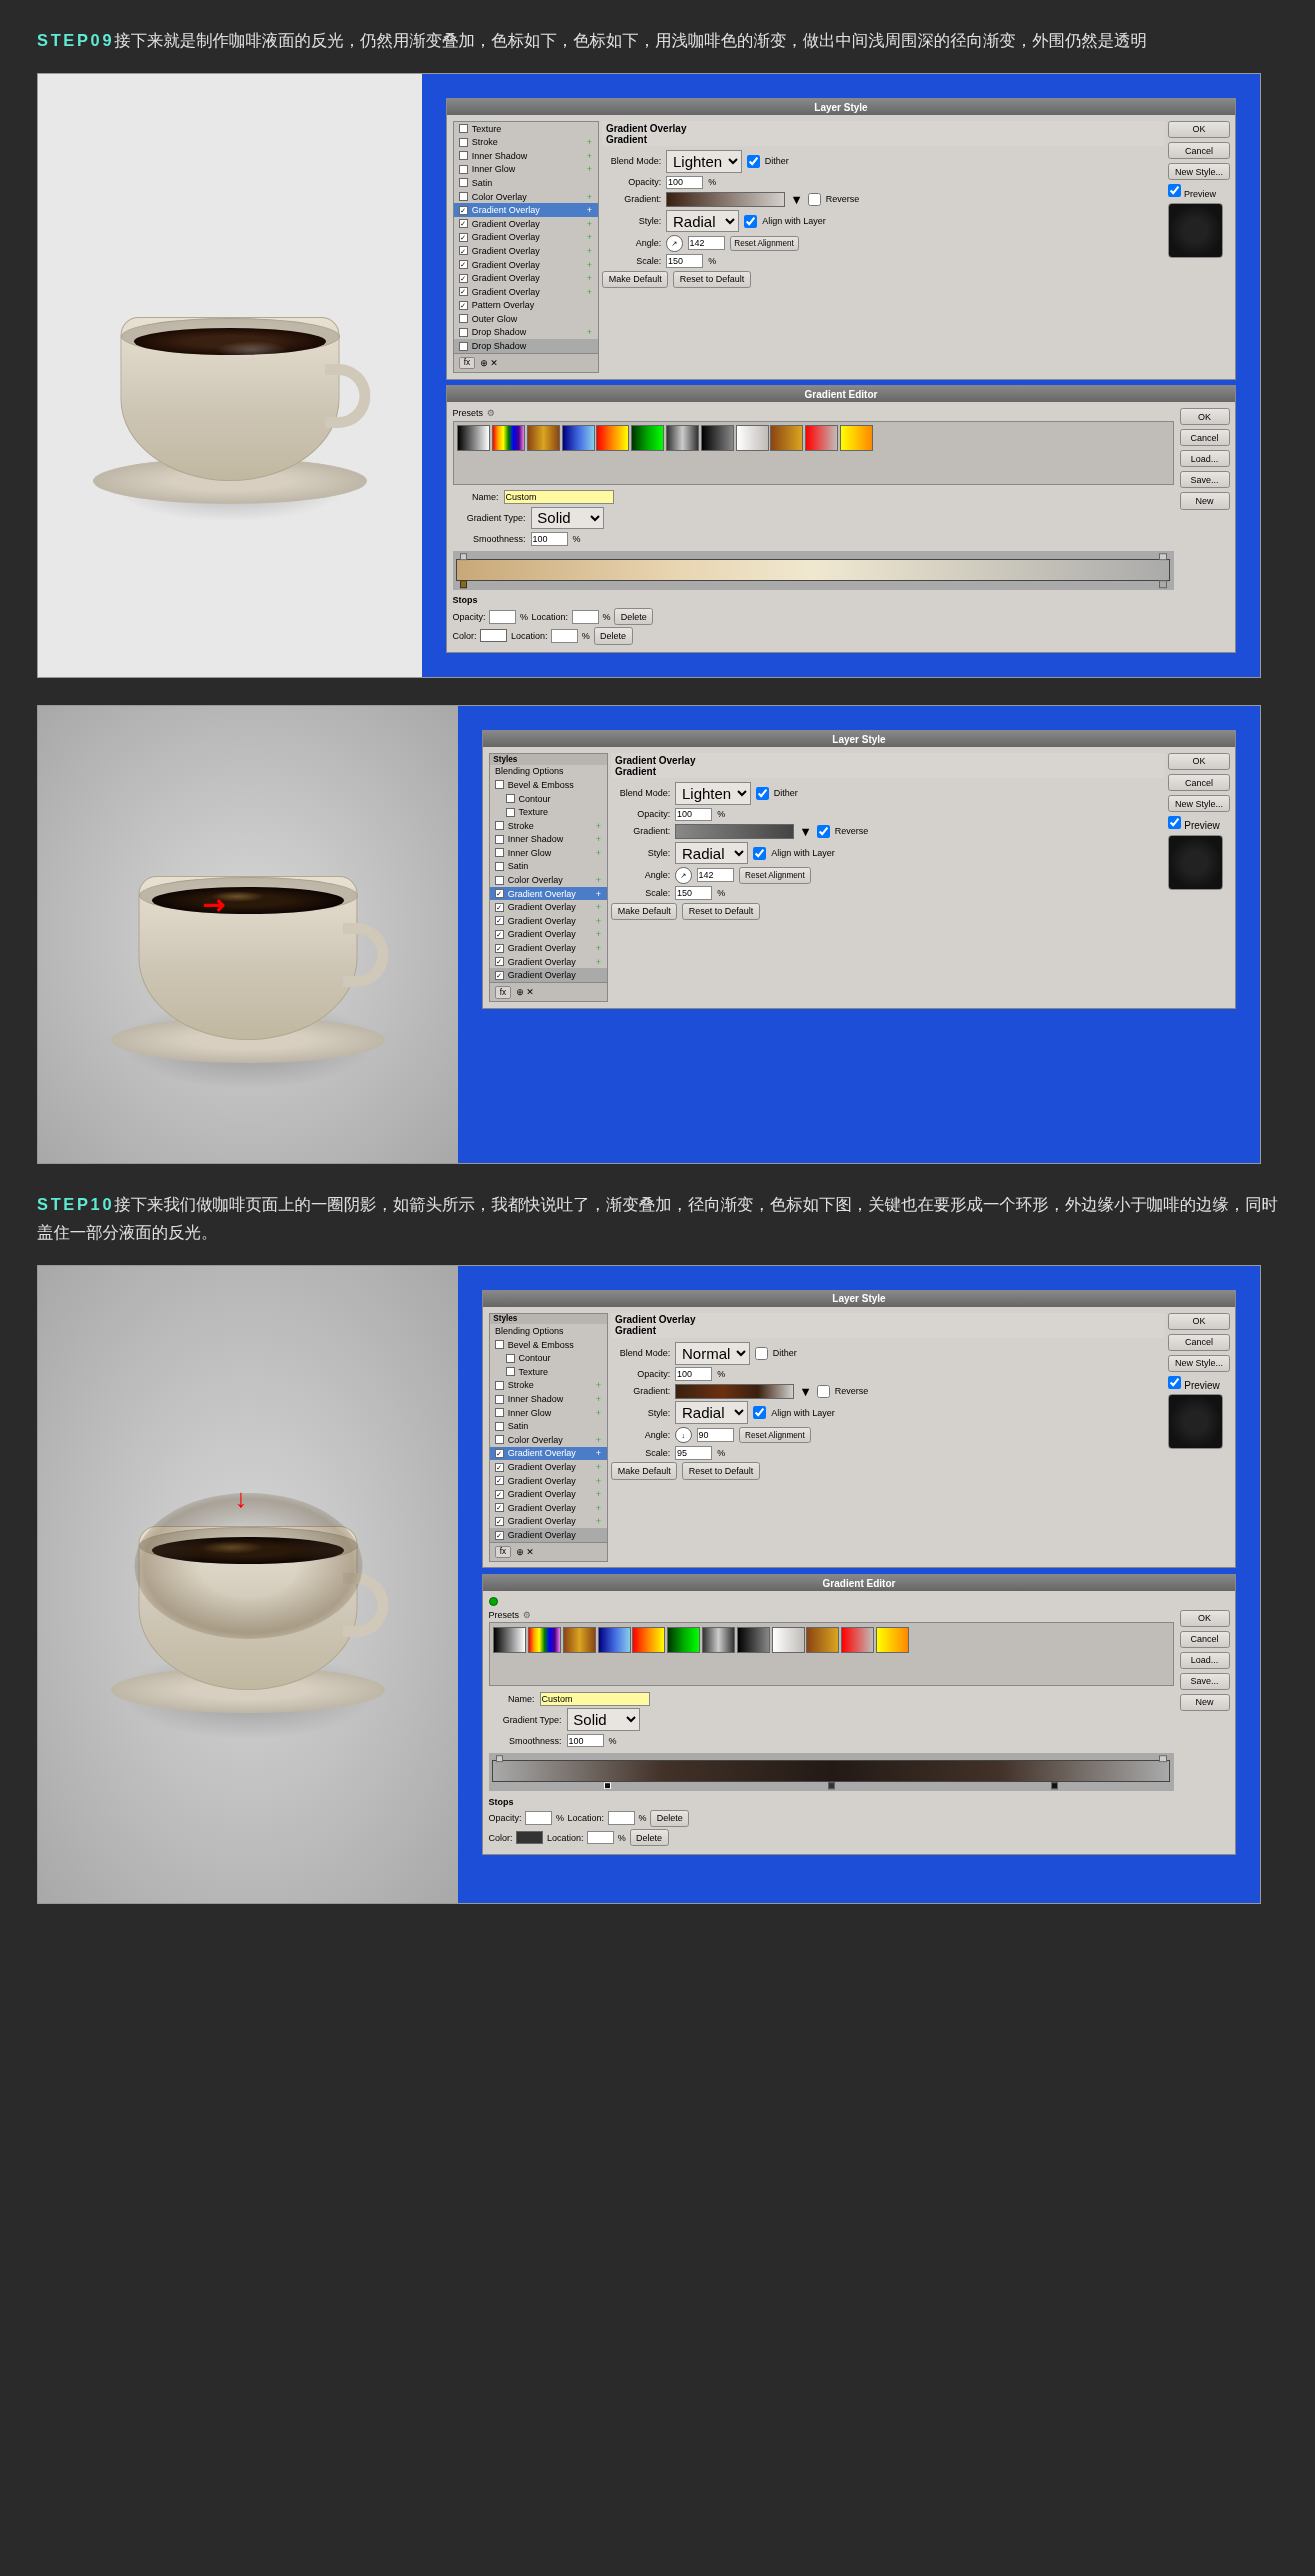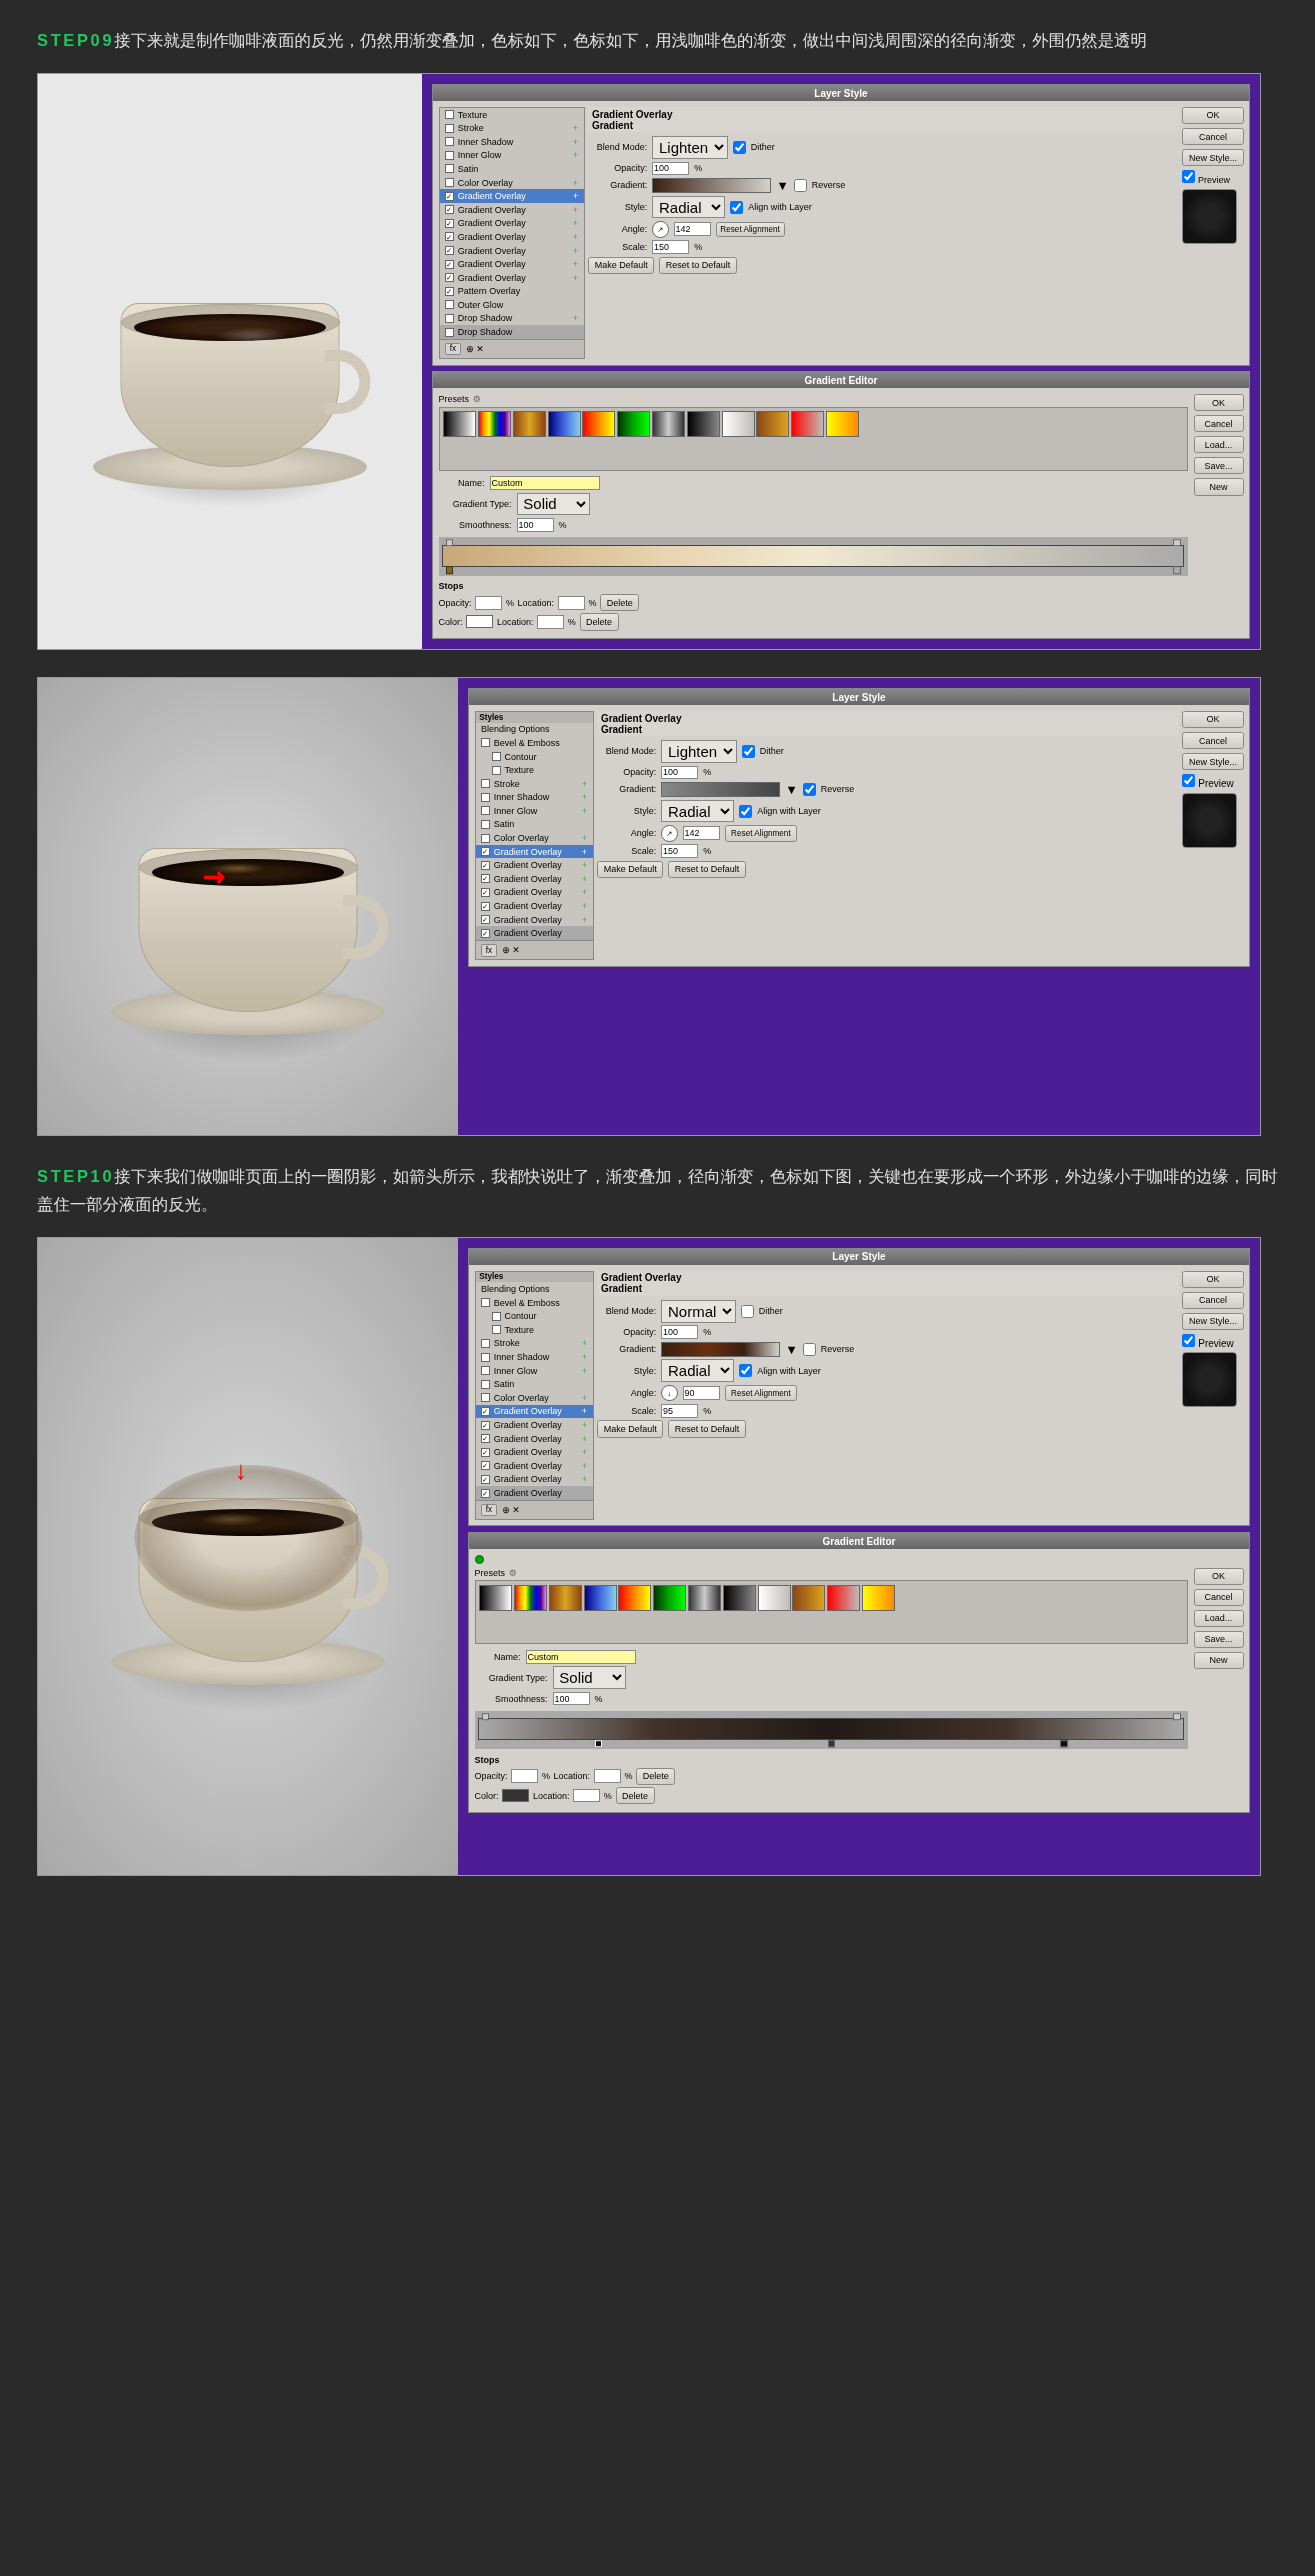--- a/index.html
+++ b/index.html
@@ -19,21 +19,21 @@
     .step-text {
       font-size: 16.4px;
       line-height: 1.7;
       color: #e0e0e0;
       margin-bottom: 18px;
     }
 
     .step-label {
       font-weight: bold;
       letter-spacing: 2.7px;
-      color: #22c55e;
+      color: #5eead4;
     }
 
     .tutorial-block {
       display: flex;
       background: #f0f0f0;
       border: 0.9px solid #999;
       margin-bottom: 27px;
       width: 1224px;
     }
 
@@ -146,22 +146,22 @@
 
     .arrow-red {
       position: absolute;
       color: red;
       font-size: 33px;
       font-weight: bold;
     }
 
     .panels-side {
       flex: 1;
-      padding: 10px;
-      background: #4c1d95;
+      padding: 24px;
+      background: #1d4ed8;
       display: flex;
       flex-direction: column;
       gap: 5.5px;
     }
 
     
     .layer-style-panel {
       background: #d4d0cc;
       border: 0.9px solid #888;
       font-size: 10px;

